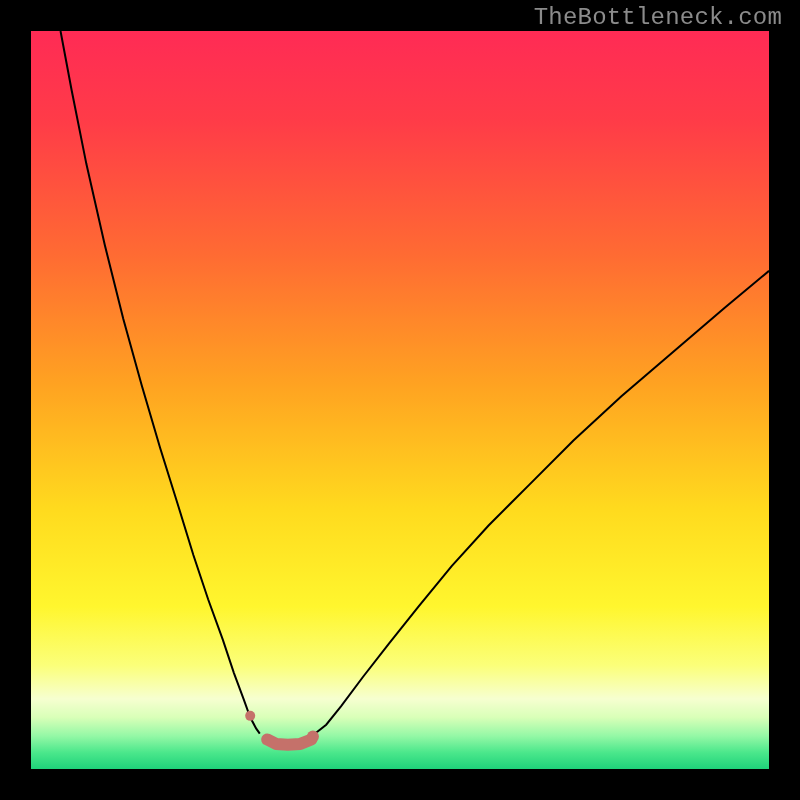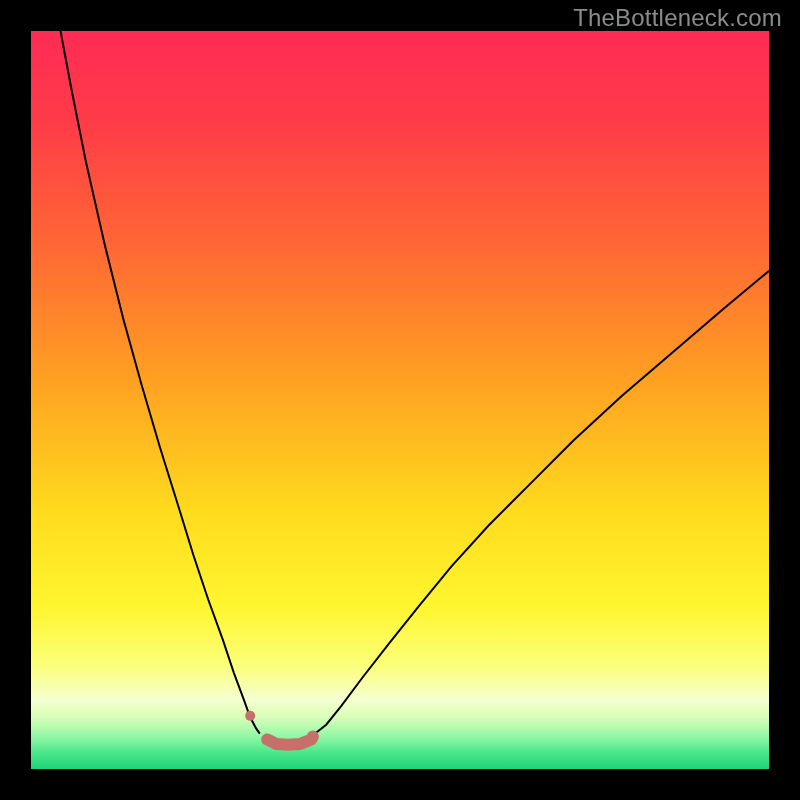--- a/index.html
+++ b/index.html
@@ -22,21 +22,21 @@
     position: absolute;
     left: 31px;
     top: 31px;
     width: 738px;
     height: 738px;
   }
   .watermark {
     position: absolute;
     top: 4px;
     right: 18px;
-    font-family: Liberation Sans, sans-serif;
+    font-family: Liberation Mono, monospace;
     font-size: 24px;
     color: #8b8b8b;
     letter-spacing: 0.2px;
   }
   svg {
     display: block;
   }
 </style>
 </head>
 <body>

